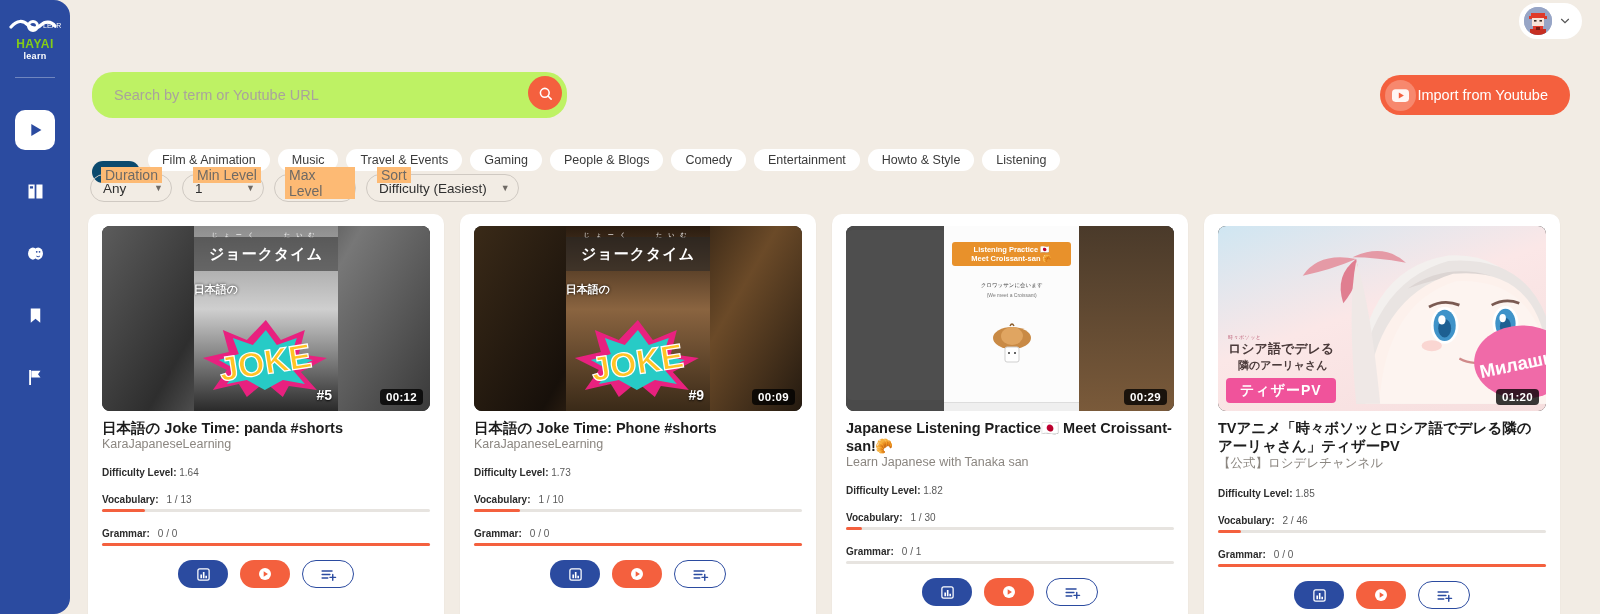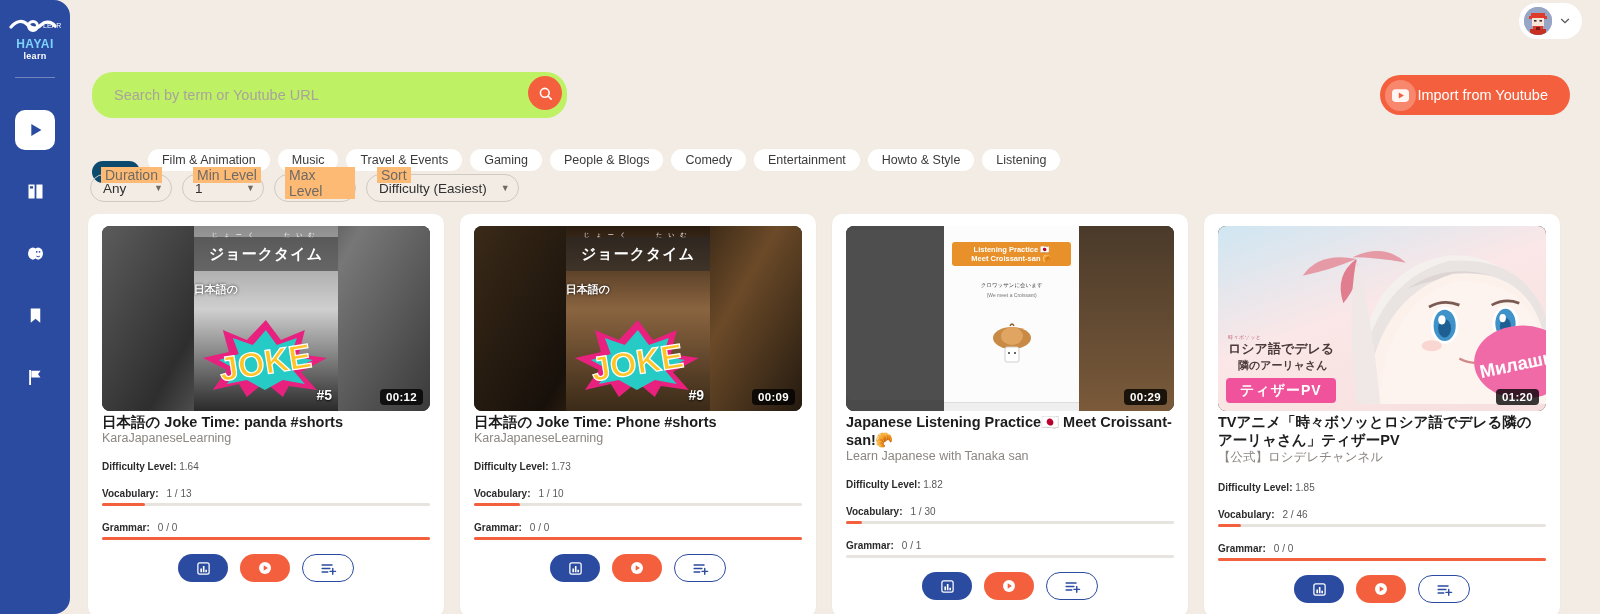--- a/index.html
+++ b/index.html
@@ -15,21 +15,21 @@
   .sidebar {
     width: 70px; height: 614px;
     background: #2b4ba0;
     border-radius: 0 16px 16px 0;
     display: flex; flex-direction: column; align-items: center;
     flex: 0 0 70px;
     position: relative;
   }
   .logo-wrap { margin-top: 16px; display:flex; flex-direction:column; align-items:center; }
   .logo-mark { width: 52px; height: 22px; position: relative; }
-  .logo-text { color: #7dd3fc; font-size: 12px; font-weight: 700; letter-spacing: .5px; line-height: 1.05; text-align:center; }
+  .logo-text { color: #84cc16; font-size: 12px; font-weight: 700; letter-spacing: .5px; line-height: 1.05; text-align:center; }
   .logo-sub { color: #fff; font-size: 9px; font-weight: 600; text-align:center; letter-spacing:.3px; }
   .sb-divider { width: 40px; height: 1px; background: rgba(255,255,255,.33); margin-top: 16px; }
   .nav { margin-top: 32px; display:flex; flex-direction:column; align-items:center; gap: 22px; width:100%; }
   .nav-item {
     width: 40px; height: 40px; border-radius: 10px;
     display:flex; align-items:center; justify-content:center;
     cursor: pointer;
   }
   .nav-item.active { background: #ffffff; }
   .nav-item svg { display:block; }
@@ -138,21 +138,21 @@
     position: relative; overflow: hidden; background: #111;
     cursor: pointer;
   }
   .thumb .dur {
     position: absolute; right: 7px; bottom: 6px;
     background: rgba(0,0,0,.78); color: #fff;
     font-size: 11.5px; font-weight: 700;
     padding: 2px 6px; border-radius: 4px; letter-spacing: .3px;
   }
   .ctitle {
-    margin-top: 2px; font-size: 14.5px; font-weight: 700;
+    margin-top: 8px; font-size: 14.5px; font-weight: 700;
     color: #1d1d1d; line-height: 1.25;
   }
   .cchannel { font-size: 12.5px; color: #8b8680; }
   .crow { margin-top: 16px; font-size: 10px; color: #2b2b2b; }
   .crow b { font-weight: 700; }
   .crow .val { color: #5a5a5a; margin-left: 8px; }
   .bar { height: 3px; background: #e7e4e0; border-radius: 2px; margin-top: 4px; width: 100%; }
   .bar > i { display: block; height: 100%; background: #f4603e; border-radius: 2px; }
   .actions { margin-top: 14px; display: flex; gap: 12px; justify-content: center; align-items:center; }
   .abtn {

